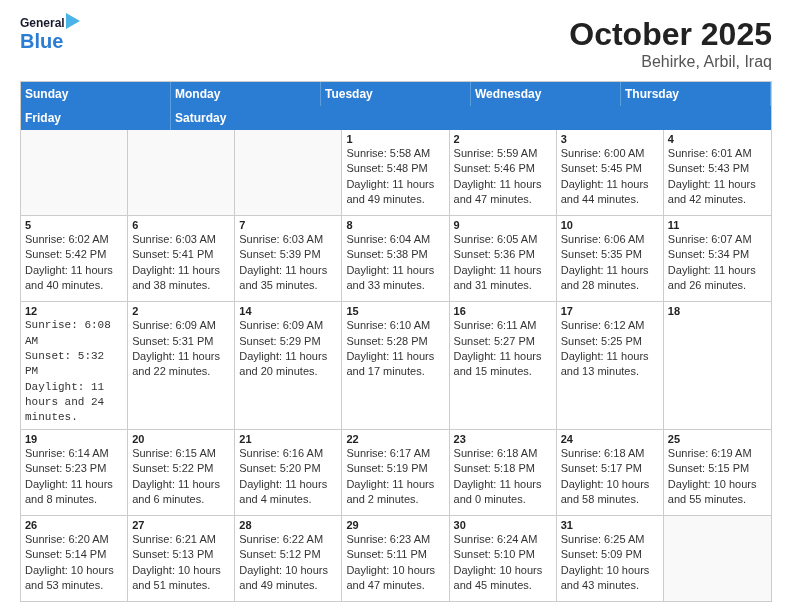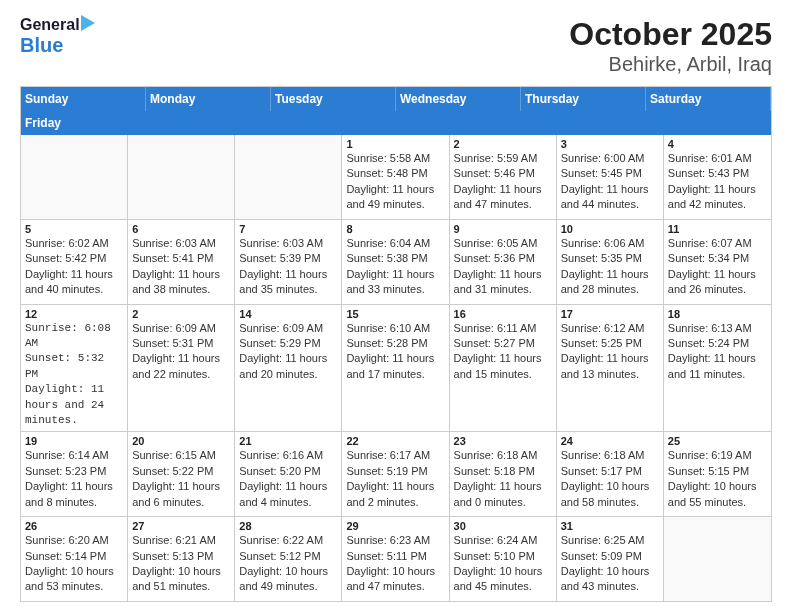--- a/index.html
+++ b/index.html
@@ -30,32 +30,32 @@
     }
     .title-section {
       text-align: right;
     }
     .month-title {
       font-size: 32px;
       font-weight: bold;
       color: #222;
     }
     .location {
-      font-size: 20px;
+      font-size: 16px;
       color: #555;
     }
     .calendar {
       flex: 1;
       display: flex;
       flex-direction: column;
       border: 1px solid #ccc;
     }
     .cal-header {
       display: grid;
-      grid-template-columns: repeat(6, 1fr);
+      grid-template-columns: repeat(5, 1fr);
       background: #2b7cd3;
     }
     .cal-header-cell {
       color: #fff;
       font-weight: bold;
       font-size: 12px;
       padding: 5px 4px;
       text-align: left;
       border-right: 1px solid #5a9ee0;
     }
@@ -102,21 +102,21 @@
       font-size: 11px;
       color: #333;
     }
 
     
     .logo-wrapper {
       display: flex;
       align-items: center;
     }
     .logo-general {
-      font-size: 16px;
+      font-size: 12px;
       font-weight: bold;
       color: #1a1a2e;
     }
     .logo-icon {
       display: inline-block;
       width: 0;
       height: 0;
       border-top: 8px solid transparent;
       border-bottom: 8px solid transparent;
       border-left: 14px solid #4ab3e8;
@@ -148,22 +148,22 @@
     </div>
   </div>
 
   <div class="calendar">
     <div class="cal-header">
     <div class="cal-header-cell">Sunday</div>
         <div class="cal-header-cell">Monday</div>
         <div class="cal-header-cell">Tuesday</div>
         <div class="cal-header-cell">Wednesday</div>
         <div class="cal-header-cell">Thursday</div>
+        <div class="cal-header-cell">Friday</div>
         <div class="cal-header-cell">Saturday</div>
-        <div class="cal-header-cell">Friday</div>
       </div>
     <div class="cal-body">
     <div class="cal-row">
           <div class="cal-cell empty"></div>
           <div class="cal-cell empty"></div>
           <div class="cal-cell empty"></div>
           <div class="cal-cell">
             <div class="day-num">1</div>
             <div class="day-info" style="white-space: pre-line;">Sunrise: 5:58 AM
 Sunset: 5:48 PM
@@ -264,23 +264,20 @@
 Daylight: 11 hours and 15 minutes.</div>
           </div>
           <div class="cal-cell">
             <div class="day-num">17</div>
             <div class="day-info" style="white-space: pre-line;">Sunrise: 6:12 AM
 Sunset: 5:25 PM
 Daylight: 11 hours and 13 minutes.</div>
           </div>
           <div class="cal-cell">
             <div class="day-num">18</div>
-            <div class="day-info" style="white-space: pre-line;">Sunrise: 6:13 AM
-Sunset: 5:24 PM
-Daylight: 11 hours and 11 minutes.</div>
           </div>
         </div>
         <div class="cal-row">
           <div class="cal-cell">
             <div class="day-num">19</div>
             <div class="day-info" style="white-space: pre-line;">Sunrise: 6:14 AM
 Sunset: 5:23 PM
 Daylight: 11 hours and 8 minutes.</div>
           </div>
           <div class="cal-cell">

